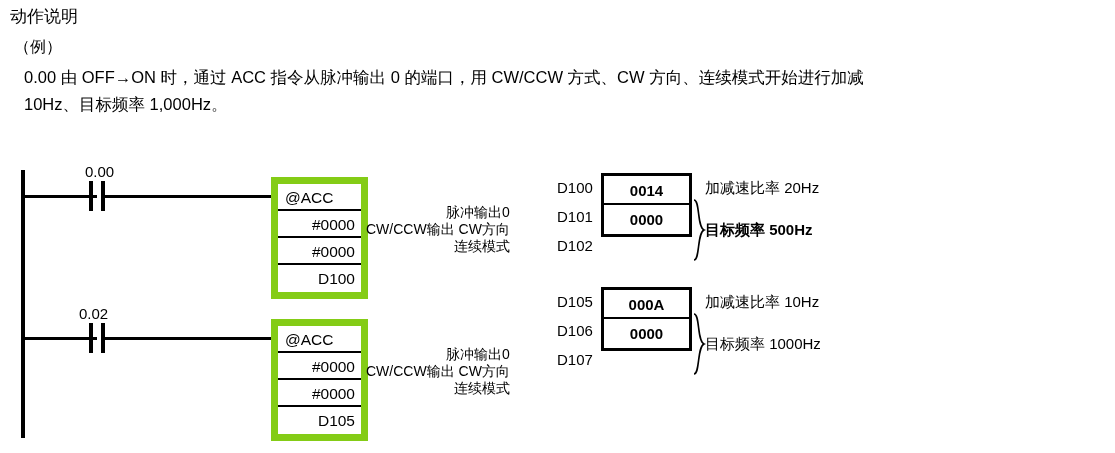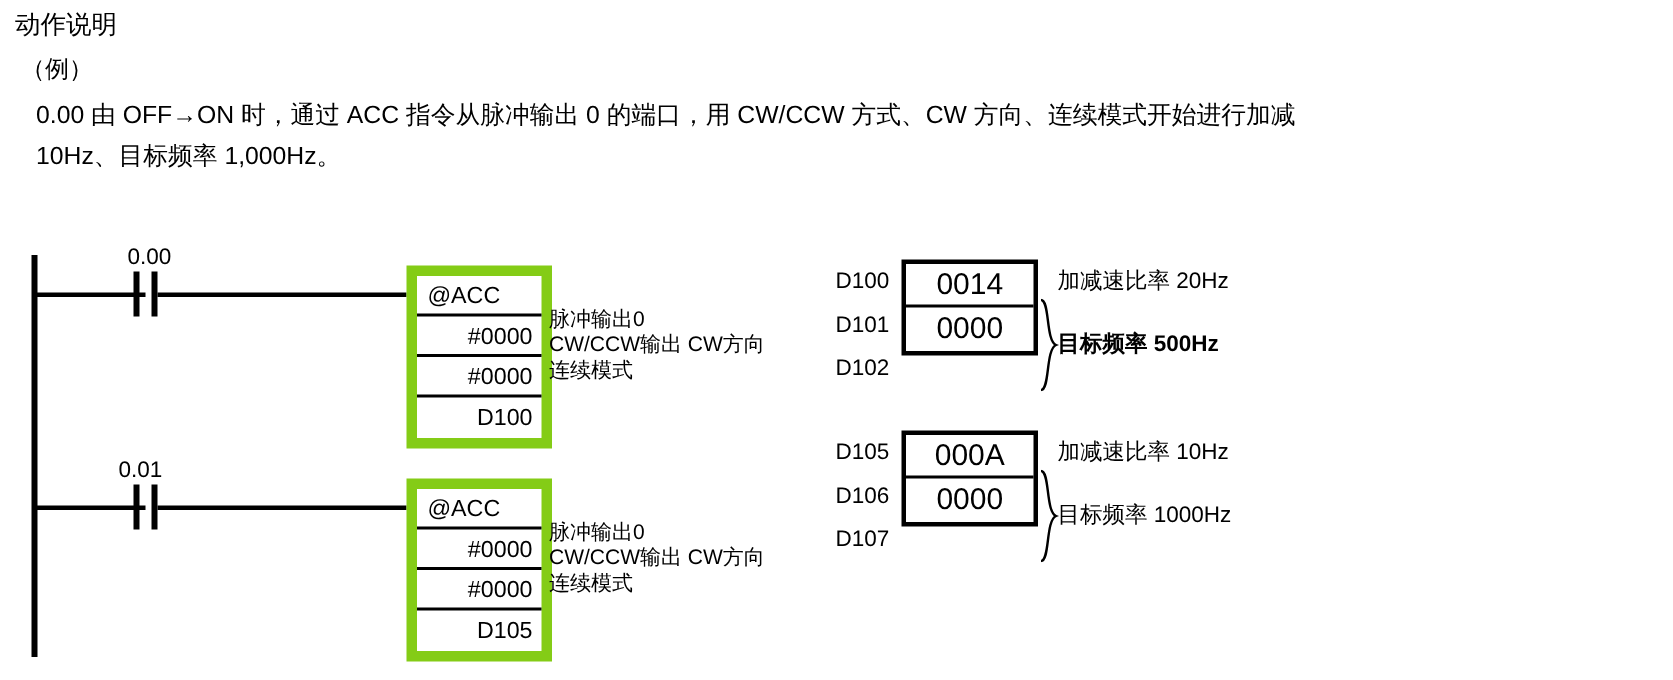--- a/index.html
+++ b/index.html
@@ -114,45 +114,47 @@
     text-align: left;
     padding-left: 7px;
   }
   .instr-row.last { border-bottom: none; }
 
   .instr-note {
     position: absolute;
     font-size: 14px;
     line-height: 17px;
     white-space: nowrap;
+    text-align: right;
   }
   .instr-note .nl { display: block; }
   .instr-note .gap { height: 9px; }
 
   
   .dtable {
     position: absolute;
   }
   .dtable .dbox {
     position: absolute;
     left: 44px;
     top: 0;
     width: 91px;
     border: 3px solid #000;
     box-sizing: border-box;
     background: #fff;
   }
   .dtable .dcell {
     height: 29px;
     line-height: 29px;
-    font-size: 20px;
+    font-size: 15px;
     text-align: center;
     box-sizing: border-box;
     border-bottom: 2px solid #000;
     white-space: nowrap;
+    font-weight: bold;
   }
   .dtable .dcell.last { border-bottom: none; }
   .dtable .dlabel {
     position: absolute;
     left: 0px;
     width: 44px;
     font-size: 15px;
     line-height: 29px;
     text-align: left;
     white-space: nowrap;
@@ -204,21 +206,21 @@
     <span class="gap"></span>
     <span class="nl">CW/CCW输出 CW方向</span>
     <span class="nl">连续模式</span>
   </div>
 
   <div class="rung-line" style="left:23px; top:337px; width:74px;"></div>
   <div class="contact" style="left:89px; top:323px;">
     <div class="bar left"></div>
     <div class="bar right"></div>
   </div>
-  <div class="contact-label" style="left:79px; top:306px;">0.01</div>
+  <div class="contact-label" style="left:79px; top:306px;">0.02</div>
   <div class="rung-line" style="left:105px; top:337px; width:168px;"></div>
 
   <div class="instr-block" style="left:271px; top:319px;">
     <div class="instr-row first">@ACC</div>
     <div class="instr-row">#0000</div>
     <div class="instr-row">#0000</div>
     <div class="instr-row last">D105</div>
   </div>
 
   <div class="instr-note" style="left:366px; top:346px;">

